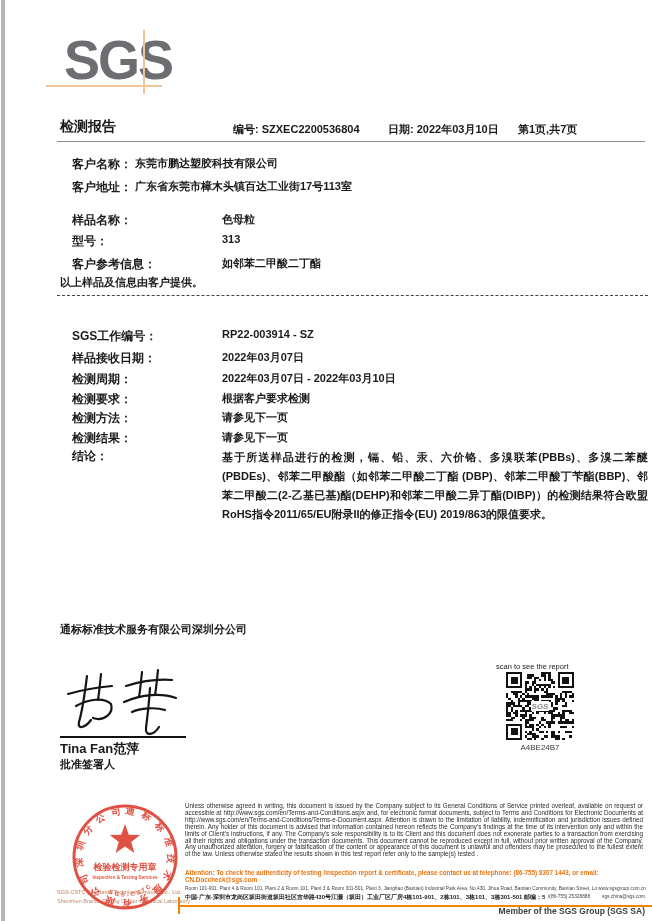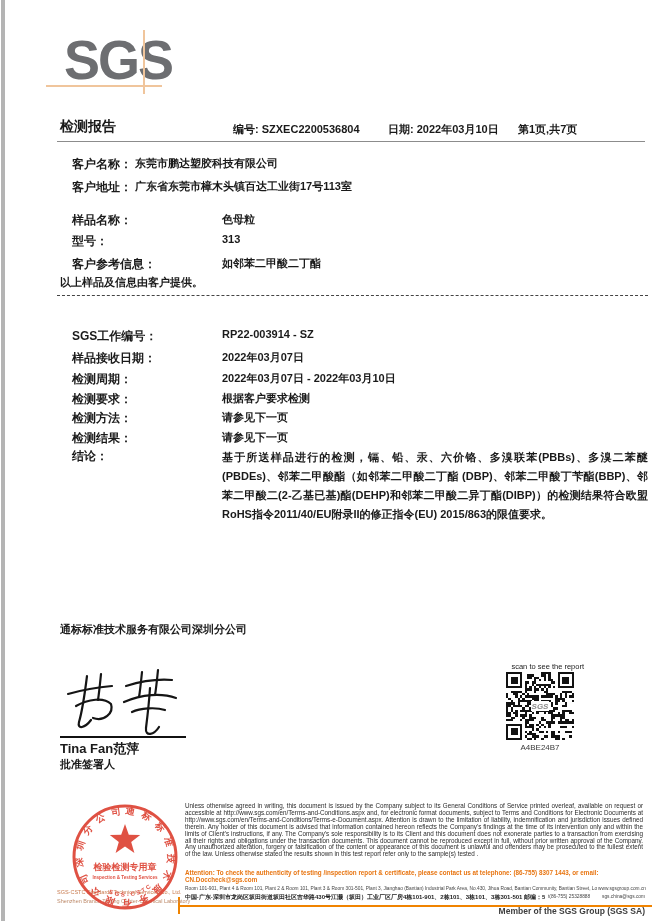--- a/index.html
+++ b/index.html
@@ -27,21 +27,21 @@
 
   .concl { position:absolute; left:222px; top:448px; width:426px; font-size:11px; font-weight:bold;
            color:#1a1a1a; line-height:19px; text-align:justify; }
 
   .sig-company { position:absolute; left:60px; top:622px; font-size:11px; font-weight:bold; color:#1a1a1a; line-height:14px; }
   .sig-svg { position:absolute; left:62px; top:668px; }
   .sig-line { position:absolute; left:60px; top:736px; width:126px; height:2px; background:#111; }
   .sig-name { position:absolute; left:60px; top:740px; font-size:13px; font-weight:bold; color:#1a1a1a; }
   .sig-role { position:absolute; left:60px; top:757px; font-size:11px; font-weight:bold; color:#1a1a1a; }
 
-  .qr-caption { position:absolute; left:496px; top:662px; width:88px; text-align:right;
+  .qr-caption { position:absolute; left:496px; top:662px; width:88px; text-align:left;
                 font-size:7.5px; color:#222; }
   .qr-box { position:absolute; left:506px; top:672px; width:68px; height:68px; }
   .qr-code-id { position:absolute; left:496px; top:743px; width:88px; text-align:center;
                 font-size:8px; color:#3a3a3a; }
 
   
   .disclaimer { position:absolute; left:185px; top:803px; width:458px; font-size:6.3px;
                 line-height:6.9px; color:#2b2b2b; text-align:justify; }
   .attention  { position:absolute; left:185px; top:869px; width:458px; font-size:6.3px;
                 line-height:7px; font-weight:bold; color:#e87511; }
@@ -98,21 +98,21 @@
   <div class="lbl" style="top:371px;">检测周期：</div>
   <div class="val-b" style="top:371px;">2022年03月07日 - 2022年03月10日</div>
   <div class="lbl" style="top:391px;">检测要求：</div>
   <div class="val-b" style="top:391px;">根据客户要求检测</div>
   <div class="lbl" style="top:410px;">检测方法：</div>
   <div class="val-b" style="top:410px;">请参见下一页</div>
   <div class="lbl" style="top:430px;">检测结果：</div>
   <div class="val-b" style="top:430px;">请参见下一页</div>
 
   <div class="lbl" style="top:448px;">结论：</div>
-  <div class="concl">基于所送样品进行的检测，镉、铅、汞、六价铬、多溴联苯(PBBs)、多溴二苯醚(PBDEs)、邻苯二甲酸酯（如邻苯二甲酸二丁酯 (DBP)、邻苯二甲酸丁苄酯(BBP)、邻苯二甲酸二(2-乙基已基)酯(DEHP)和邻苯二甲酸二异丁酯(DIBP)）的检测结果符合欧盟RoHS指令2011/40/EU附录II的修正指令(EU) 2015/863的限值要求。</div>
+  <div class="concl">基于所送样品进行的检测，镉、铅、汞、六价铬、多溴联苯(PBBs)、多溴二苯醚(PBDEs)、邻苯二甲酸酯（如邻苯二甲酸二丁酯 (DBP)、邻苯二甲酸丁苄酯(BBP)、邻苯二甲酸二(2-乙基已基)酯(DEHP)和邻苯二甲酸二异丁酯(DIBP)）的检测结果符合欧盟RoHS指令2011/65/EU附录II的修正指令(EU) 2019/863的限值要求。</div>
 
   <div class="sig-company">
     <div>通标标准技术服务有限公司深圳分公司</div>
   </div>
   <svg class="sig-svg" width="140" height="72" viewBox="0 0 140 72">
     <g fill="none" stroke="#151515" stroke-width="2.2" stroke-linecap="round" stroke-linejoin="round">
       <path d="M6,26 C20,22 38,19 50,18"></path>
       <path d="M25,8 C23,24 20,44 17,54 C15,62 23,60 29,52"></path>
       <path d="M39,6 C38,16 37,26 36,32"></path>
       <path d="M14,38 C26,31 42,29 49,36 C52,45 42,54 31,50"></path>

